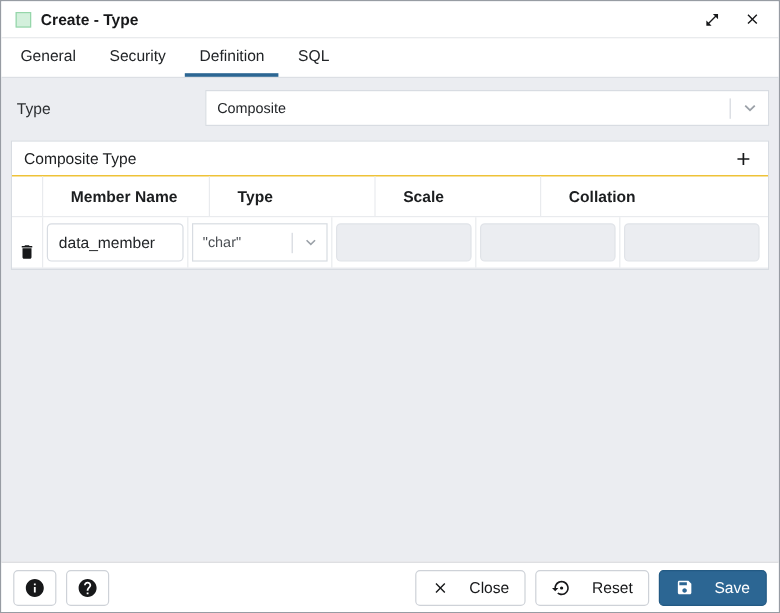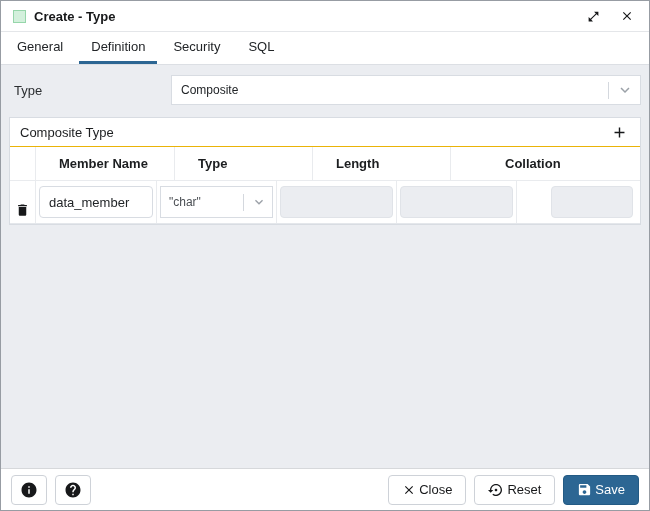--- a/index.html
+++ b/index.html
@@ -71,21 +71,21 @@
   .panel-header {
     display: flex; align-items: center; justify-content: space-between;
     padding: 5px 10px; height: 28px;
   }
   .panel-title { font-size: 13px; color: #1c1e20; font-weight: 500; }
   .add-btn { display: flex; align-items: center; justify-content: center; width: 22px; height: 22px; cursor: pointer; border-radius: 3px; }
 
   .grid-header, .grid-row { display: flex; }
   .grid-header { border-top: 1px solid #eab308; gap: 18px; }
   .gh-cell, .gr-cell { border-right: 1px solid #e9ebee; }
-  .gh-cell:last-child, .gr-cell:last-child { border-right: none; margin-left: 31px; }
+  .gh-cell:last-child, .gr-cell:last-child { border-right: none; }
   .gh-cell {
     padding: 9px 4px 9px 5px; font-size: 13px; font-weight: bold; color: #1c1e20;
     height: 33px; overflow: hidden; white-space: nowrap;
   }
   .grid-row { border-top: 1px solid #e9ebee; border-bottom: 1px solid #e4e7eb; }
   .gr-cell { padding: 5px 3px; height: 42px; display: flex; align-items: flex-end; }
 
   .c-del { flex: 0 0 26px; }
   .c-name { flex: 0 0 121px; }
   .c-type { flex: 0 0 120px; }
@@ -113,21 +113,21 @@
   }
   .icon-btn {
     width: 36px; height: 30px;
     background: #fff; border: 1px solid #ced2d8; border-radius: 4px;
     display: flex; align-items: center; justify-content: center;
     cursor: pointer; margin-right: 8px;
   }
   .footer .spacer { flex: 1; }
   .btn {
     height: 30px; border-radius: 4px;
-    display: flex; align-items: center; gap: 3px;
+    display: flex; align-items: center; gap: 17px;
     padding: 0 13px; font-size: 13px; font-family: "Liberation Sans", sans-serif;
     cursor: pointer; margin-left: 8px;
   }
   .btn-default { background: #fff; border: 1px solid #ced2d8; color: #17181a; }
   .btn-primary { background: #2c6693; border: 1px solid #235a84; color: #fff; font-weight: 500; }
 </style>
 </head>
 <body>
 
 <div class="dialog">
@@ -142,22 +142,22 @@
     </span>
     <span class="win-icon">
       <svg width="14" height="14" viewBox="0 0 24 24" fill="#17181a">
           <path d="M19 6.41 17.59 5 12 10.59 6.41 5 5 6.41 10.59 12 5 17.59 6.41 19 12 13.41 17.59 19 19 17.59 13.41 12z"></path>
         </svg>
     </span>
   </div>
 
   <div class="tabbar">
     <div class="tab">General</div>
+    <div class="tab">Security</div>
     <div class="tab active">Definition</div>
-    <div class="tab">Security</div>
     <div class="tab">SQL</div>
   </div>
 
   <div class="content">
 
     <div class="type-row">
       <div class="type-label">Type</div>
       <div class="select">
         <span class="val">Composite</span>
         <span class="sep"></span>
@@ -176,21 +176,21 @@
           <svg width="17" height="17" viewBox="0 0 24 24" fill="#17181a">
               <path d="M19 13h-6v6h-2v-6H5v-2h6V5h2v6h6v2z"></path>
             </svg>
         </span>
       </div>
 
       <div class="grid-header">
         <div class="gh-cell c-del"></div>
         <div class="gh-cell c-name">Member Name</div>
         <div class="gh-cell c-type">Type</div>
-        <div class="gh-cell c-scale">Length</div>
+        <div class="gh-cell c-scale">Scale</div>
         <div class="gh-cell c-coll">Collation</div>
       </div>
 
       <div class="grid-row">
         <div class="gr-cell c-del">
           <svg width="15" height="16" viewBox="0 0 24 24" fill="#17181a">
               <path d="M6 19c0 1.1.9 2 2 2h8c1.1 0 2-.9 2-2V7H6v12zM19 4h-3.5l-1-1h-5l-1 1H5v2h14V4z"></path>
             </svg>
         </div>
         <div class="gr-cell c-name">

